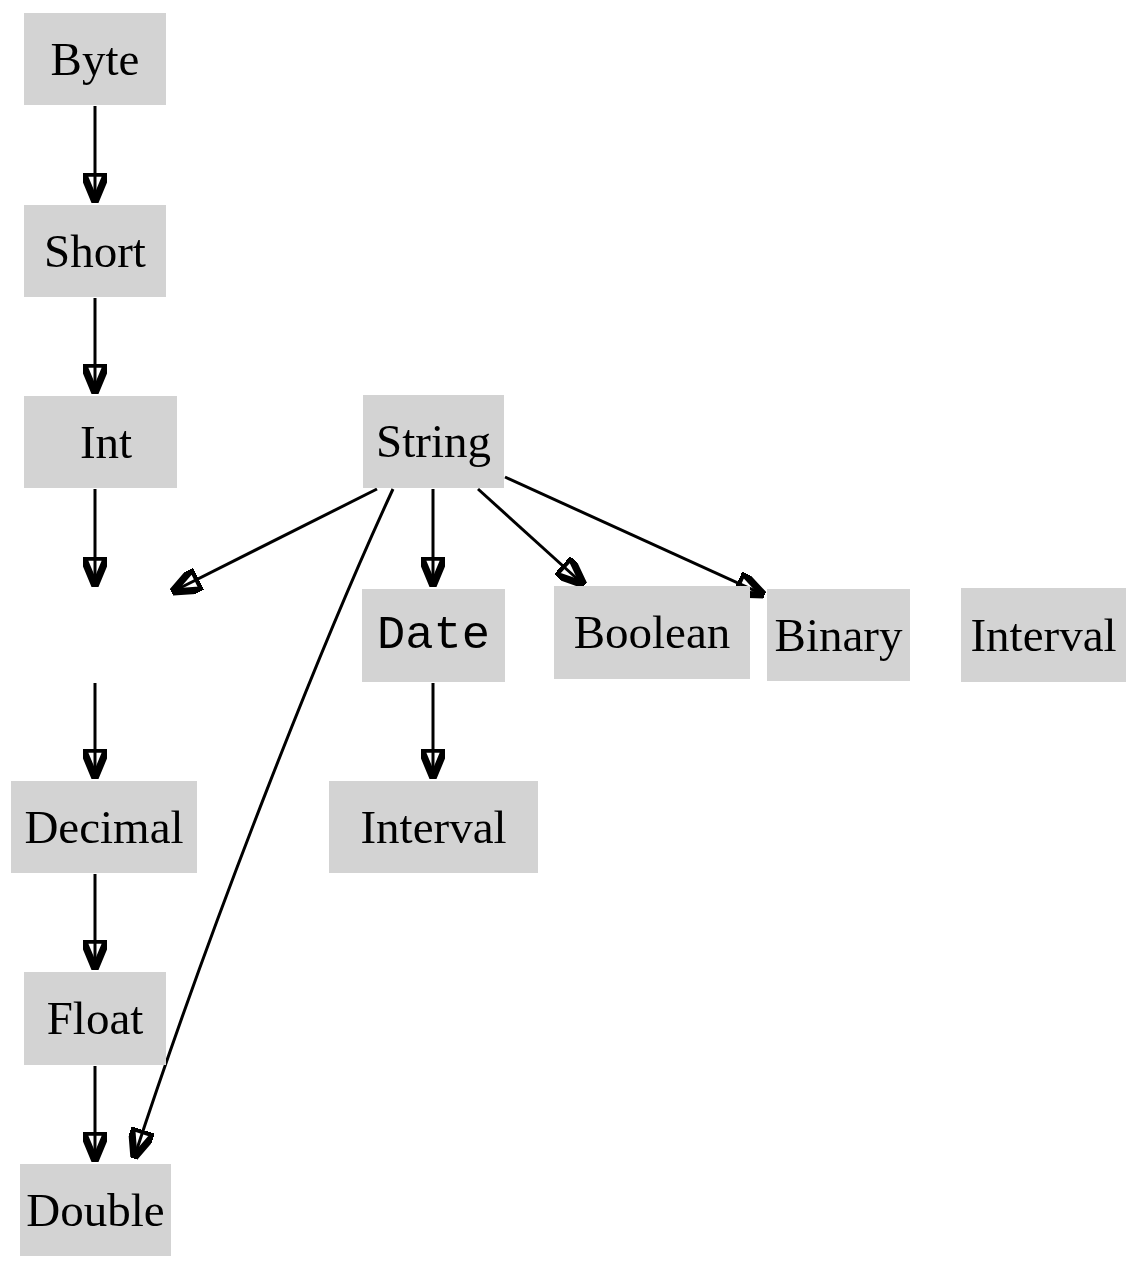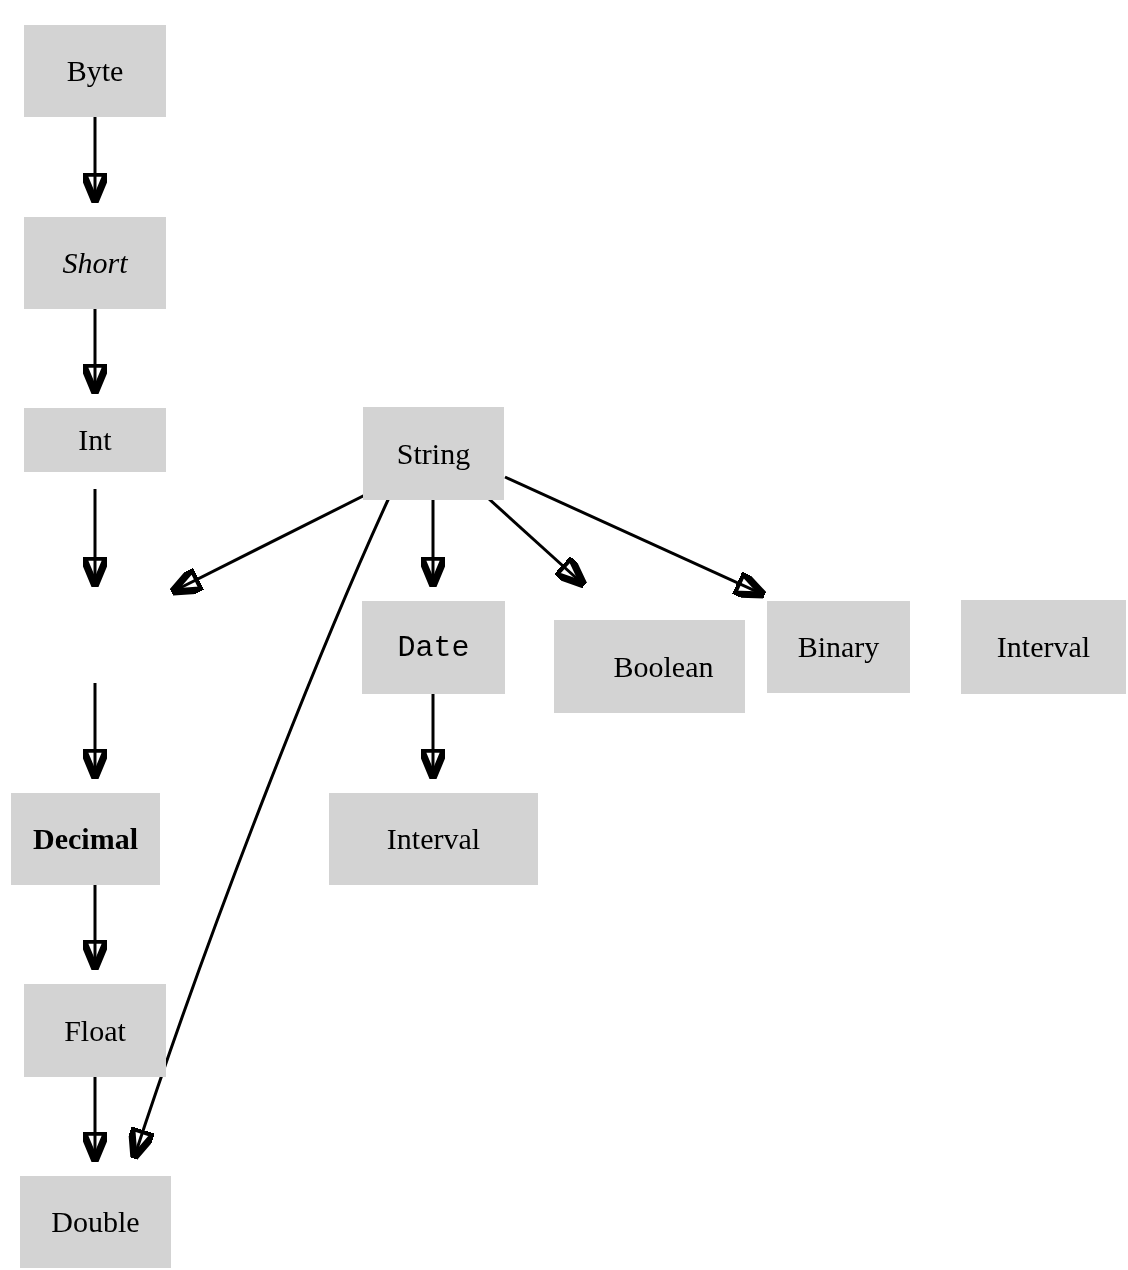--- a/index.html
+++ b/index.html
@@ -27,35 +27,34 @@
     stroke: #000000;
     stroke-width: 3;
   }
   .node {
     position: absolute;
     background: #d3d3d3;
     color: #000000;
     display: flex;
     align-items: center;
     justify-content: center;
-    font-size: 30px;
+    font-size: 47px;
     line-height: 1;
     white-space: nowrap;
-    margin-top: 12px;
   }
   .n-byte      { left: 24px;  top: 13px;   width: 142px; height: 92px; }
-  .n-short     { left: 24px;  top: 205px;  width: 142px; height: 92px; font-style: italic; }
-  .n-int       { left: 24px;  top: 396px;  width: 142px; height: 64px; }
+  .n-short     { left: 24px;  top: 205px;  width: 142px; height: 92px; }
+  .n-int       { left: 24px;  top: 396px;  width: 142px; height: 92px; padding-left: 11px; }
   .n-string    { left: 363px; top: 395px;  width: 141px; height: 93px; }
   .n-long      { left: 24px;  top: 589px;  width: 142px; height: 93px; }
   .n-date      { left: 362px; top: 589px;  width: 143px; height: 93px; font-family: Liberation Mono, monospace; }
-  .n-boolean   { left: 554px; top: 608px;  width: 163px; height: 93px; padding-left: 28px; }
+  .n-boolean   { left: 554px; top: 586px;  width: 196px; height: 93px; }
   .n-binary    { left: 767px; top: 589px;  width: 143px; height: 92px; }
   .n-interval  { left: 961px; top: 588px;  width: 165px; height: 94px; }
-  .n-decimal   { left: 11px;  top: 781px;  width: 149px; height: 92px; font-weight: bold; }
+  .n-decimal   { left: 11px;  top: 781px;  width: 186px; height: 92px; }
   .n-timestamp { left: 329px; top: 781px;  width: 209px; height: 92px; }
   .n-float     { left: 24px;  top: 972px;  width: 142px; height: 93px; }
   .n-double    { left: 20px;  top: 1164px; width: 151px; height: 92px; }
 </style>
 </head>
 <body>
 
 <div class="canvas">
 
   <svg class="edges-layer" width="1128" height="1270" viewBox="0 0 1128 1270" xmlns="http://www.w3.org/2000/svg">

